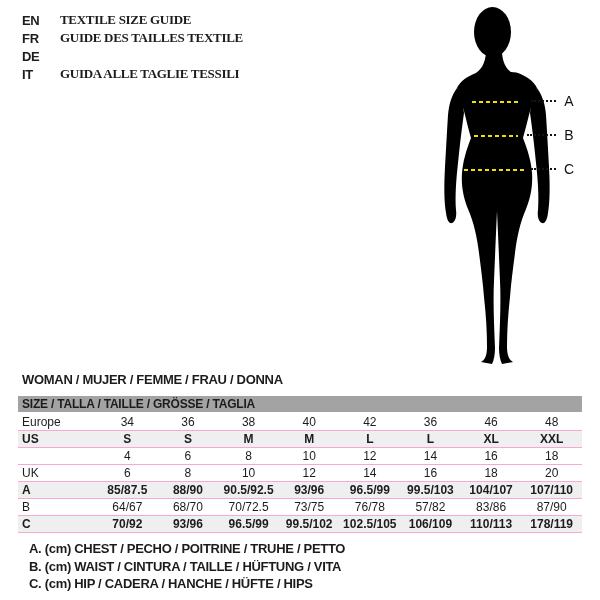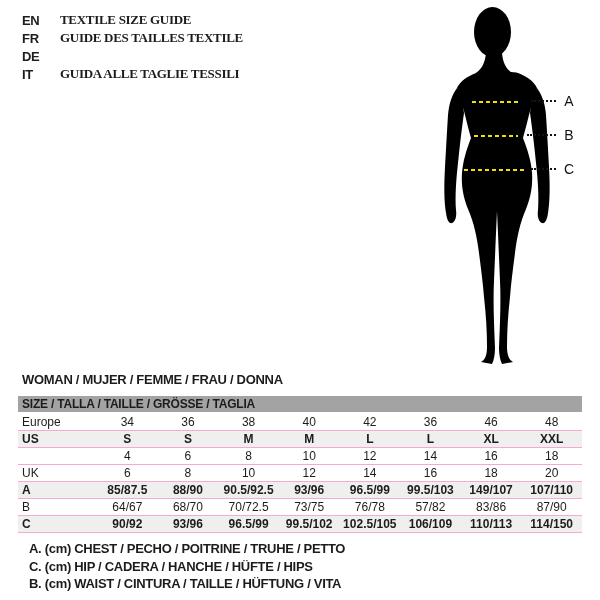--- a/index.html
+++ b/index.html
@@ -176,47 +176,47 @@
           <div class="tcell">20</div>
         </div>
         <div class="trow">
           <div class="tcell rlabel">A</div>
           <div class="tcell">85/87.5</div>
           <div class="tcell">88/90</div>
           <div class="tcell">90.5/92.5</div>
           <div class="tcell">93/96</div>
           <div class="tcell">96.5/99</div>
           <div class="tcell">99.5/103</div>
-          <div class="tcell">149/107</div>
+          <div class="tcell">104/107</div>
           <div class="tcell">107/110</div>
         </div>
         <div class="trow">
           <div class="tcell rlabel">B</div>
           <div class="tcell">64/67</div>
           <div class="tcell">68/70</div>
           <div class="tcell">70/72.5</div>
           <div class="tcell">73/75</div>
           <div class="tcell">76/78</div>
           <div class="tcell">57/82</div>
           <div class="tcell">83/86</div>
           <div class="tcell">87/90</div>
         </div>
         <div class="trow">
           <div class="tcell rlabel">C</div>
-          <div class="tcell">90/92</div>
+          <div class="tcell">70/92</div>
           <div class="tcell">93/96</div>
           <div class="tcell">96.5/99</div>
           <div class="tcell">99.5/102</div>
           <div class="tcell">102.5/105</div>
           <div class="tcell">106/109</div>
           <div class="tcell">110/113</div>
-          <div class="tcell">114/150</div>
+          <div class="tcell">178/119</div>
         </div>
       </div>
   </div>
 
   <div class="legend">
     <div class="legend-item">A. (cm) CHEST / PECHO / POITRINE / TRUHE / PETTO</div>
+    <div class="legend-item">B. (cm) WAIST / CINTURA / TAILLE / HÜFTUNG / VITA</div>
     <div class="legend-item">C. (cm) HIP / CADERA / HANCHE / HÜFTE / HIPS</div>
-    <div class="legend-item">B. (cm) WAIST / CINTURA / TAILLE / HÜFTUNG / VITA</div>
   </div>
 
 </div>
 
 </body></html>

